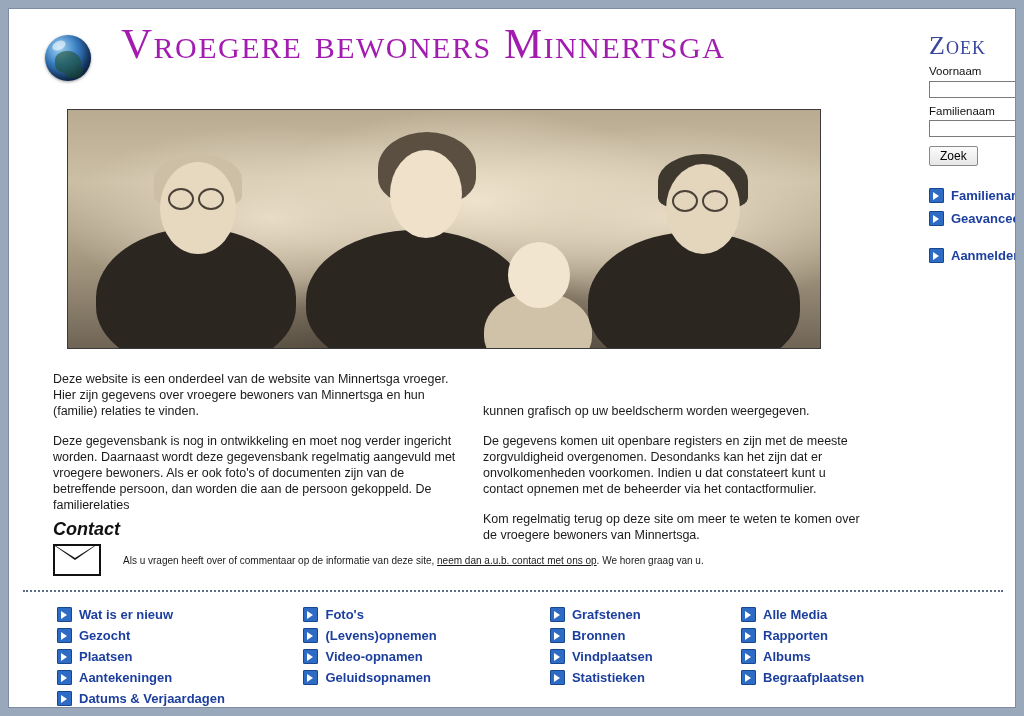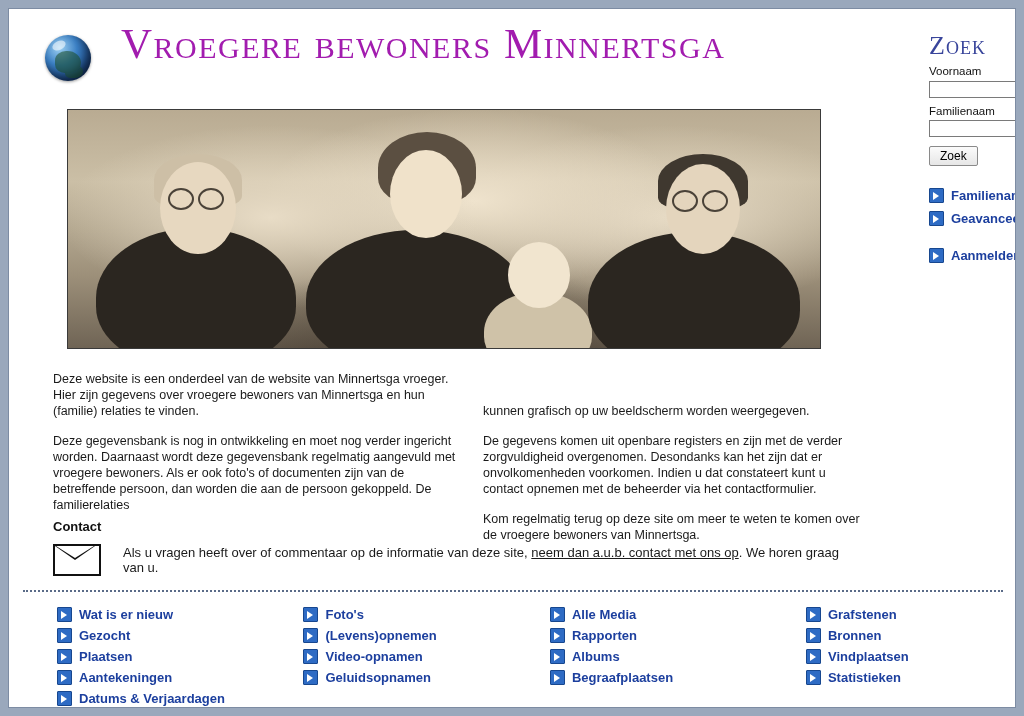--- a/index.html
+++ b/index.html
@@ -139,23 +139,24 @@
   .col-left p, .col-right p {
     margin: 0 0 14px 0;
     font-size: 12.5px;
     line-height: 16px;
     color: #1a1a1a;
   }
   .contact-head {
     position: absolute;
     left: 44px;
     top: 510px;
-    font-size: 13px;
+    font-size: 18px;
     font-weight: bold;
     color: #111;
+    font-style: italic;
   }
   .contact-row {
     position: absolute;
     left: 44px;
     top: 535px;
     width: 800px;
     display: flex;
     align-items: center;
   }
   .envelope {
@@ -179,21 +180,21 @@
     content: "";
     position: absolute;
     left: 1px; top: 0px;
     width: 0; height: 0;
     border-left: 19px solid transparent;
     border-right: 19px solid transparent;
     border-top: 12px solid #fff;
   }
   .contact-text {
     margin-left: 22px;
-    font-size: 13px;
+    font-size: 10px;
     color: #1a1a1a;
   }
   .contact-text a {
     color: #1a1a1a;
     text-decoration: underline;
   }
   .divider {
     position: absolute;
     left: 14px;
     top: 581px;
@@ -315,21 +316,21 @@
       <div class="glasses" style="left:634px; top:80px;"></div>
     </div>
   </div>
 
   <div class="col-left">
     <p>Deze website is een onderdeel van de website van Minnertsga vroeger. Hier zijn gegevens over vroegere bewoners van Minnertsga en hun (familie) relaties te vinden.</p>
     <p>Deze gegevensbank is nog in ontwikkeling en moet nog verder ingericht worden. Daarnaast wordt deze gegevensbank regelmatig aangevuld met vroegere bewoners. Als er ook foto's of documenten zijn van de betreffende persoon, dan worden die aan de persoon gekoppeld. De familierelaties</p>
   </div>
   <div class="col-right">
     <p>kunnen grafisch op uw beeldscherm worden weergegeven.</p>
-    <p>De gegevens komen uit openbare registers en zijn met de verder zorgvuldigheid overgenomen. Desondanks kan het zijn dat er onvolkomenheden voorkomen. Indien u dat constateert kunt u contact opnemen met de beheerder via het contactformulier.</p>
+    <p>De gegevens komen uit openbare registers en zijn met de meeste zorgvuldigheid overgenomen. Desondanks kan het zijn dat er onvolkomenheden voorkomen. Indien u dat constateert kunt u contact opnemen met de beheerder via het contactformulier.</p>
     <p>Kom regelmatig terug op deze site om meer te weten te komen over de vroegere bewoners van Minnertsga.</p>
   </div>
 
   <div class="contact-head">Contact</div>
   <div class="contact-row">
     <div class="envelope"></div>
     <div class="contact-text">
       <span>Als u vragen heeft over of commentaar op de informatie van deze site,</span>
       <a href="#">neem dan a.u.b. contact met ons op</a><span>. We horen graag van u.</span>
     </div>
@@ -373,55 +374,55 @@
       <div class="flink">
         <span class="arrow"></span>
         <span>Video-opnamen</span>
       </div>
       <div class="flink">
         <span class="arrow"></span>
         <span>Geluidsopnamen</span>
       </div>
     </div>
 
+    <div class="fcol c4">
+      <div class="flink">
+        <span class="arrow"></span>
+        <span>Grafstenen</span>
+      </div>
+      <div class="flink">
+        <span class="arrow"></span>
+        <span>Bronnen</span>
+      </div>
+      <div class="flink">
+        <span class="arrow"></span>
+        <span>Vindplaatsen</span>
+      </div>
+      <div class="flink">
+        <span class="arrow"></span>
+        <span>Statistieken</span>
+      </div>
+    </div>
+
     <div class="fcol c3">
       <div class="flink">
         <span class="arrow"></span>
         <span>Alle Media</span>
       </div>
       <div class="flink">
         <span class="arrow"></span>
         <span>Rapporten</span>
       </div>
       <div class="flink">
         <span class="arrow"></span>
         <span>Albums</span>
       </div>
       <div class="flink">
         <span class="arrow"></span>
         <span>Begraafplaatsen</span>
-      </div>
-    </div>
-
-    <div class="fcol c4">
-      <div class="flink">
-        <span class="arrow"></span>
-        <span>Grafstenen</span>
-      </div>
-      <div class="flink">
-        <span class="arrow"></span>
-        <span>Bronnen</span>
-      </div>
-      <div class="flink">
-        <span class="arrow"></span>
-        <span>Vindplaatsen</span>
-      </div>
-      <div class="flink">
-        <span class="arrow"></span>
-        <span>Statistieken</span>
       </div>
     </div>
   </div>
 
   <div class="search-panel">
     <div class="zoek-title">Zoek</div>
     <div class="field-label">Voornaam</div>
     <input class="field-input" type="text" value="" style="">
     <div class="field-label">Familienaam</div>
     <input class="field-input" type="text" value="" style="">

